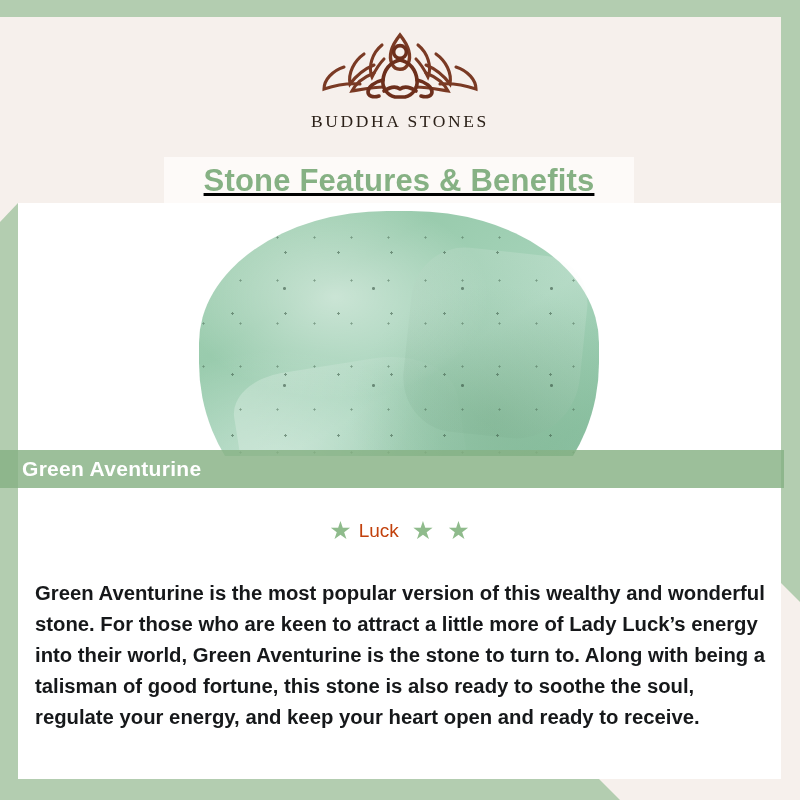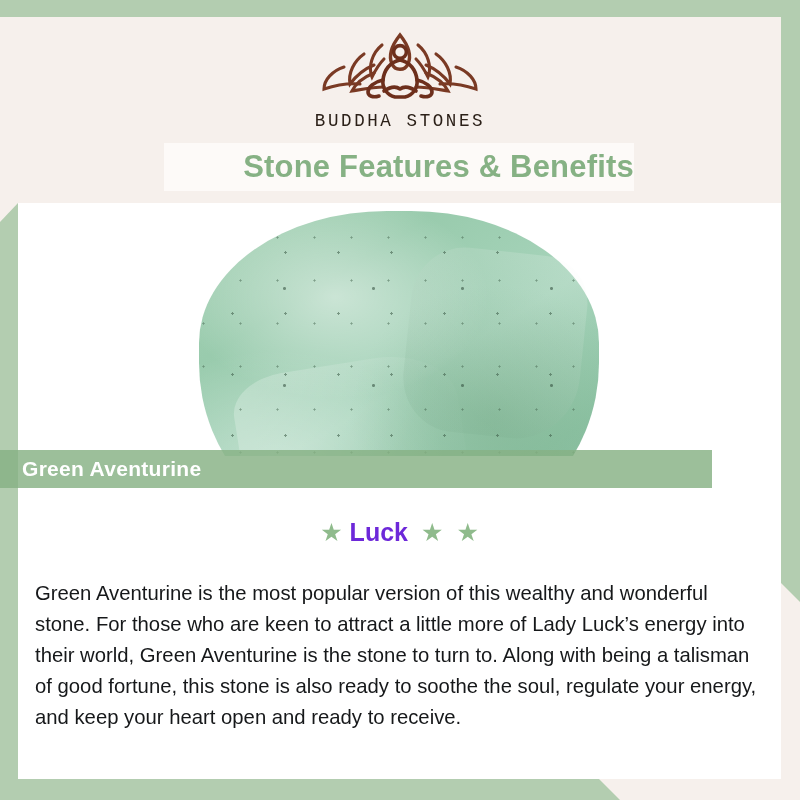--- a/index.html
+++ b/index.html
@@ -81,39 +81,40 @@
     align-items: center;
     justify-content: flex-start;
   }
   .logo-mark {
     width: 172px;
     height: 86px;
     margin-top: 6px;
     display: block;
   }
   .brand-name {
-    font-family: Liberation Mono, monospace;
+    font-family: Liberation Serif, serif;
     font-size: 17.5px;
     letter-spacing: 2.6px;
     color: #2b2018;
     margin-top: 2px;
     white-space: nowrap;
   }
 
   
   .title-banner {
     position: absolute;
     left: 164px;
-    top: 143px;
+    top: 157px;
     width: 470px;
     height: 48px;
     background: #fdfaf8;
     display: flex;
     align-items: center;
-    justify-content: flex-end;
+    justify-content: center;
+    text-decoration: underline;
   }
   .title-banner-text {
     font-size: 31px;
     font-weight: bold;
     color: #86b184;
     letter-spacing: 0.2px;
     white-space: nowrap;
   }
 
   
@@ -170,21 +171,21 @@
       radial-gradient(circle, #2f4b3a 0 1.3px, transparent 1.6px);
     background-size: 53px 61px, 37px 43px, 89px 97px;
     background-position: 7px 11px, 23px 5px, 41px 29px;
   }
 
   
   .stone-name-bar {
     position: absolute;
     left: 0;
     top: 450px;
-    width: 712px;
+    width: 784px;
     height: 38px;
     background: rgba(134, 177, 132, 0.82);
     display: flex;
     align-items: center;
   }
   .stone-name-text {
     color: #ffffff;
     font-size: 21px;
     font-weight: bold;
     margin-left: 22px;
@@ -207,36 +208,36 @@
     display: flex;
     align-items: center;
     gap: 7px;
   }
   .benefit-star {
     color: #8fbb8c;
     font-size: 25px;
     line-height: 1;
   }
   .benefit-label {
-    color: #6d28d9;
-    font-size: 25px;
-    font-weight: bold;
+    color: #c2410c;
+    font-size: 19px;
+    font-weight: normal;
     white-space: nowrap;
   }
 
   
   .description {
     position: absolute;
     left: 35px;
     top: 558px;
     width: 733px;
     font-size: 20.3px;
     line-height: 31px;
     color: #16181a;
-    font-weight: 400;
+    font-weight: 700;
     text-align: left;
   }
 </style>
 </head>
 <body>
 
 <div id="poster">
 
   <div class="frame-top"></div>
   <div class="frame-right"></div>

